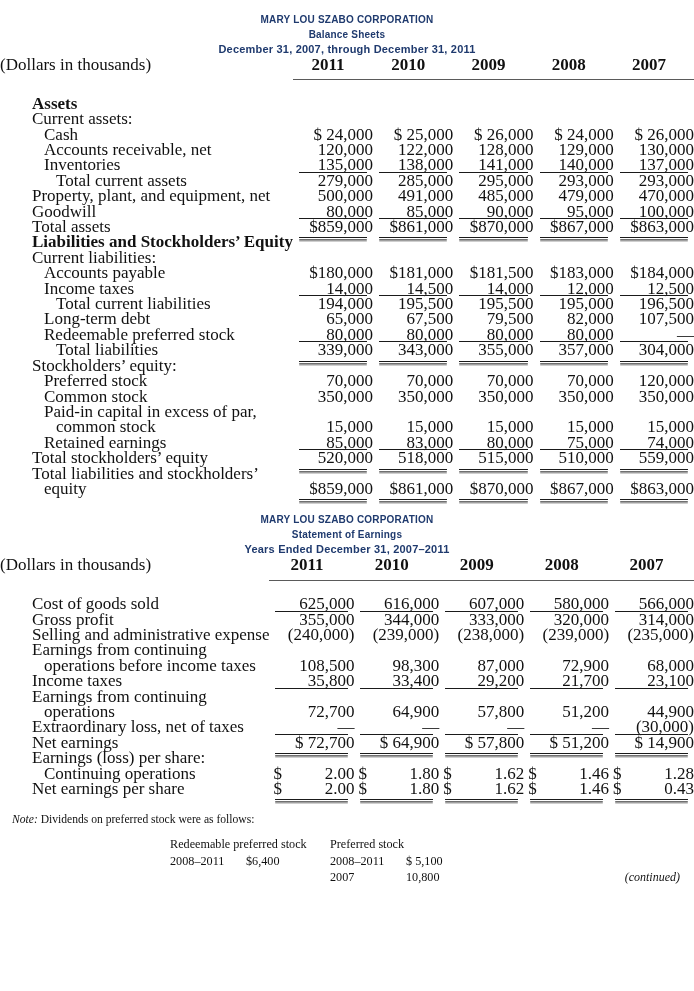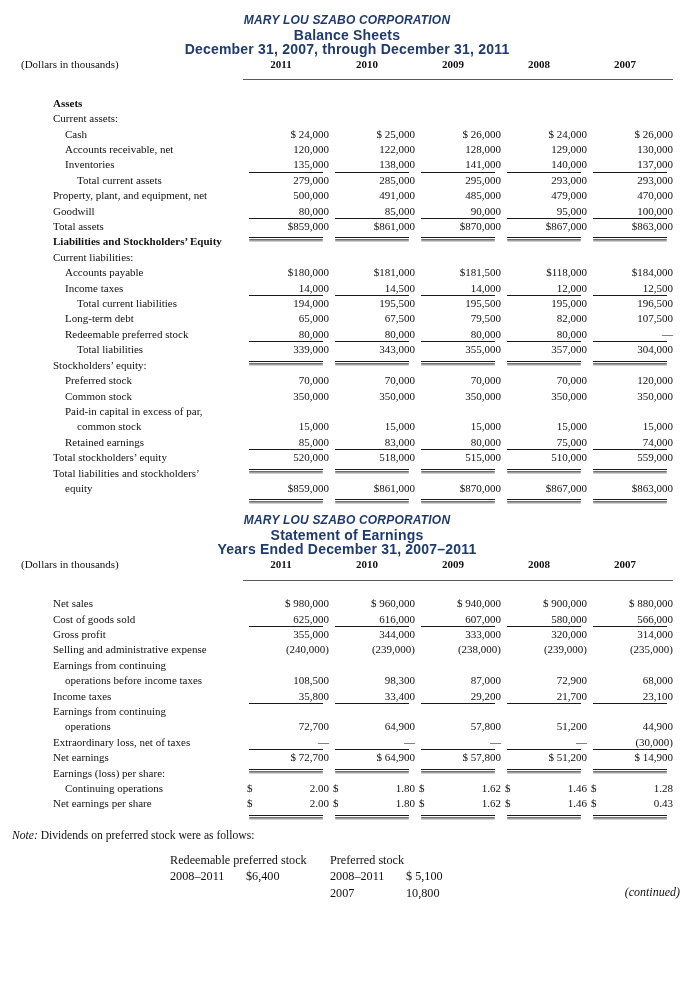--- a/index.html
+++ b/index.html
@@ -24,29 +24,29 @@
   }
 
   
   .stmt-title {
     text-align: center;
     color: #1f3a6e;
     font-family: "Liberation Sans", "DejaVu Sans", sans-serif;
     font-weight: bold;
     letter-spacing: 0.2px;
   }
-  .stmt-title .line1 { font-size: 12px; line-height: 16px; font-style: italic; }
-  .stmt-title .line2 { font-size: 14px; line-height: 14px; }
-  .stmt-title .line3 { font-size: 14px; line-height: 15px; }
+  .stmt-title .line1 { font-size: 10px; line-height: 16px; }
+  .stmt-title .line2 { font-size: 10px; line-height: 14px; }
+  .stmt-title .line3 { font-size: 11px; line-height: 15px; }
 
   
   table.fin {
     border-collapse: collapse;
     table-layout: fixed;
-    font-size: 11px;
+    font-size: 17px;
     margin: 0 auto;
   }
   table.fin td {
     padding: 0;
     vertical-align: bottom;
     white-space: nowrap;
     line-height: 15.4px;
     height: 15.4px;
   }
   col.c-label { width: 222px; }
@@ -268,21 +268,21 @@
           <td class="num"></td>
           <td class="num"></td>
           <td class="num"></td>
           <td class="num"></td>
         </tr>
         <tr>
           <td class="label i1" style="padding-left: 44px;">Accounts payable</td>
           <td class="num">$180,000</td>
           <td class="num">$181,000</td>
           <td class="num">$181,500</td>
-          <td class="num">$118,000</td>
+          <td class="num">$183,000</td>
           <td class="num">$184,000</td>
         </tr>
         <tr>
           <td class="label i1" style="padding-left: 44px;">Income taxes</td>
           <td class="num ul">14,000</td>
           <td class="num ul">14,500</td>
           <td class="num ul">14,000</td>
           <td class="num ul">12,000</td>
           <td class="num ul">12,500</td>
         </tr>
@@ -416,28 +416,20 @@
           <td class="num">2009</td>
           <td class="num">2008</td>
           <td class="num">2007</td>
         </tr>
         <tr class="head-underline">
           <td></td>
           <td class="num-span" colspan="5"></td>
         </tr>
         <tr class="spacer-sm">
           <td colspan="6"></td>
-        </tr>
-        <tr>
-          <td class="label i0" style="padding-left: 32px;">Net sales</td>
-          <td class="num">$ 980,000</td>
-          <td class="num">$ 960,000</td>
-          <td class="num">$ 940,000</td>
-          <td class="num">$ 900,000</td>
-          <td class="num">$ 880,000</td>
         </tr>
         <tr>
           <td class="label i0" style="padding-left: 32px;">Cost of goods sold</td>
           <td class="num ul">625,000</td>
           <td class="num ul">616,000</td>
           <td class="num ul">607,000</td>
           <td class="num ul">580,000</td>
           <td class="num ul">566,000</td>
         </tr>
         <tr>

